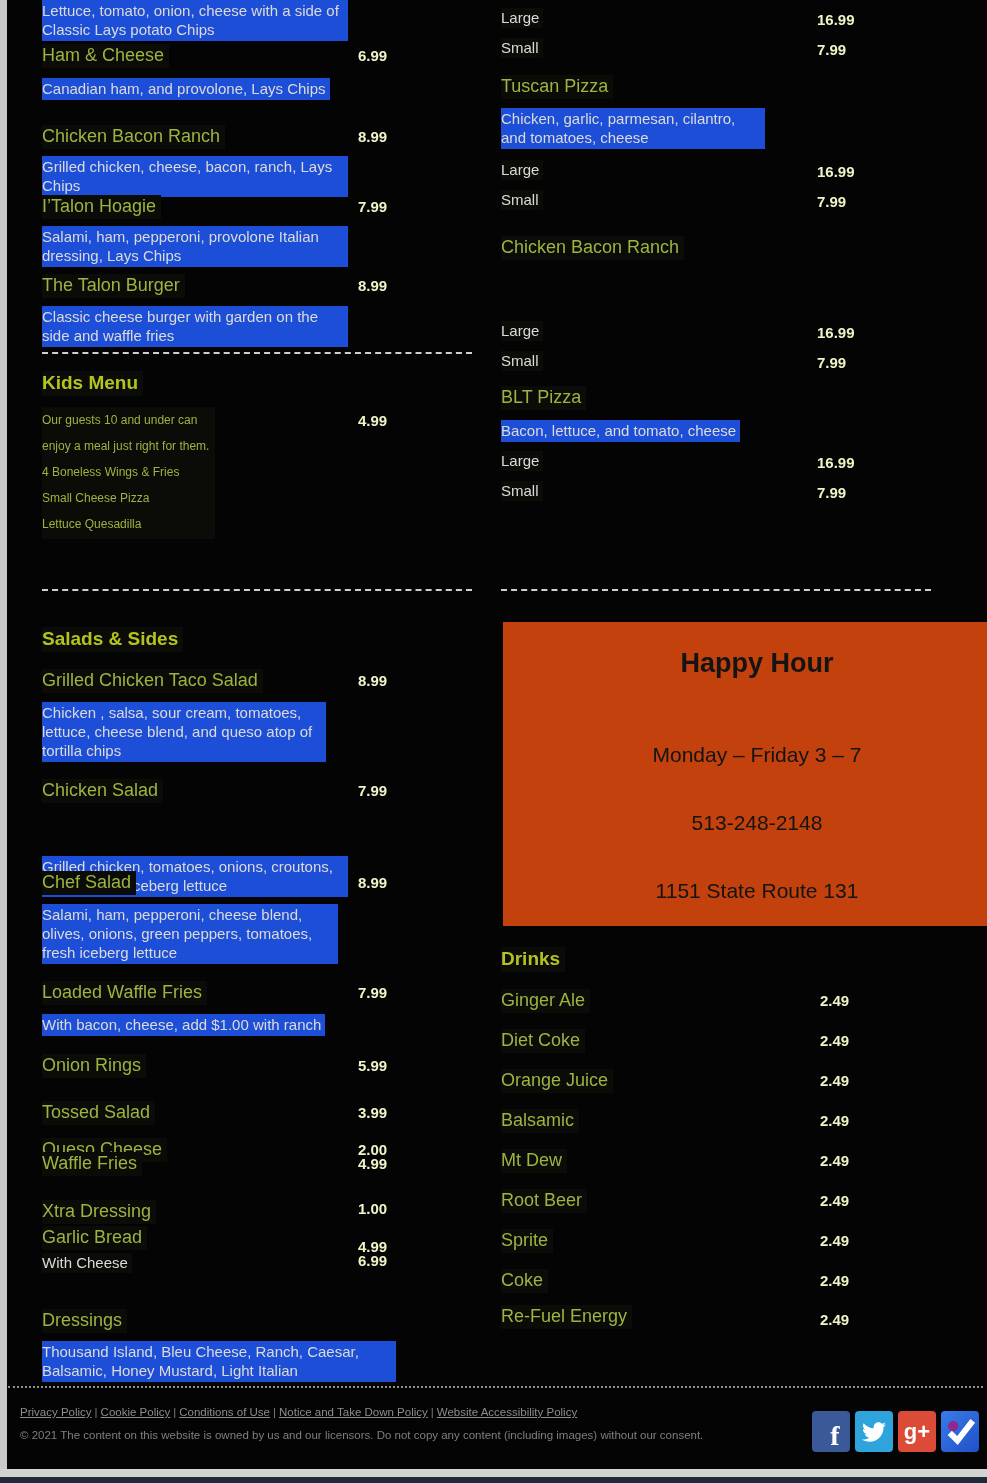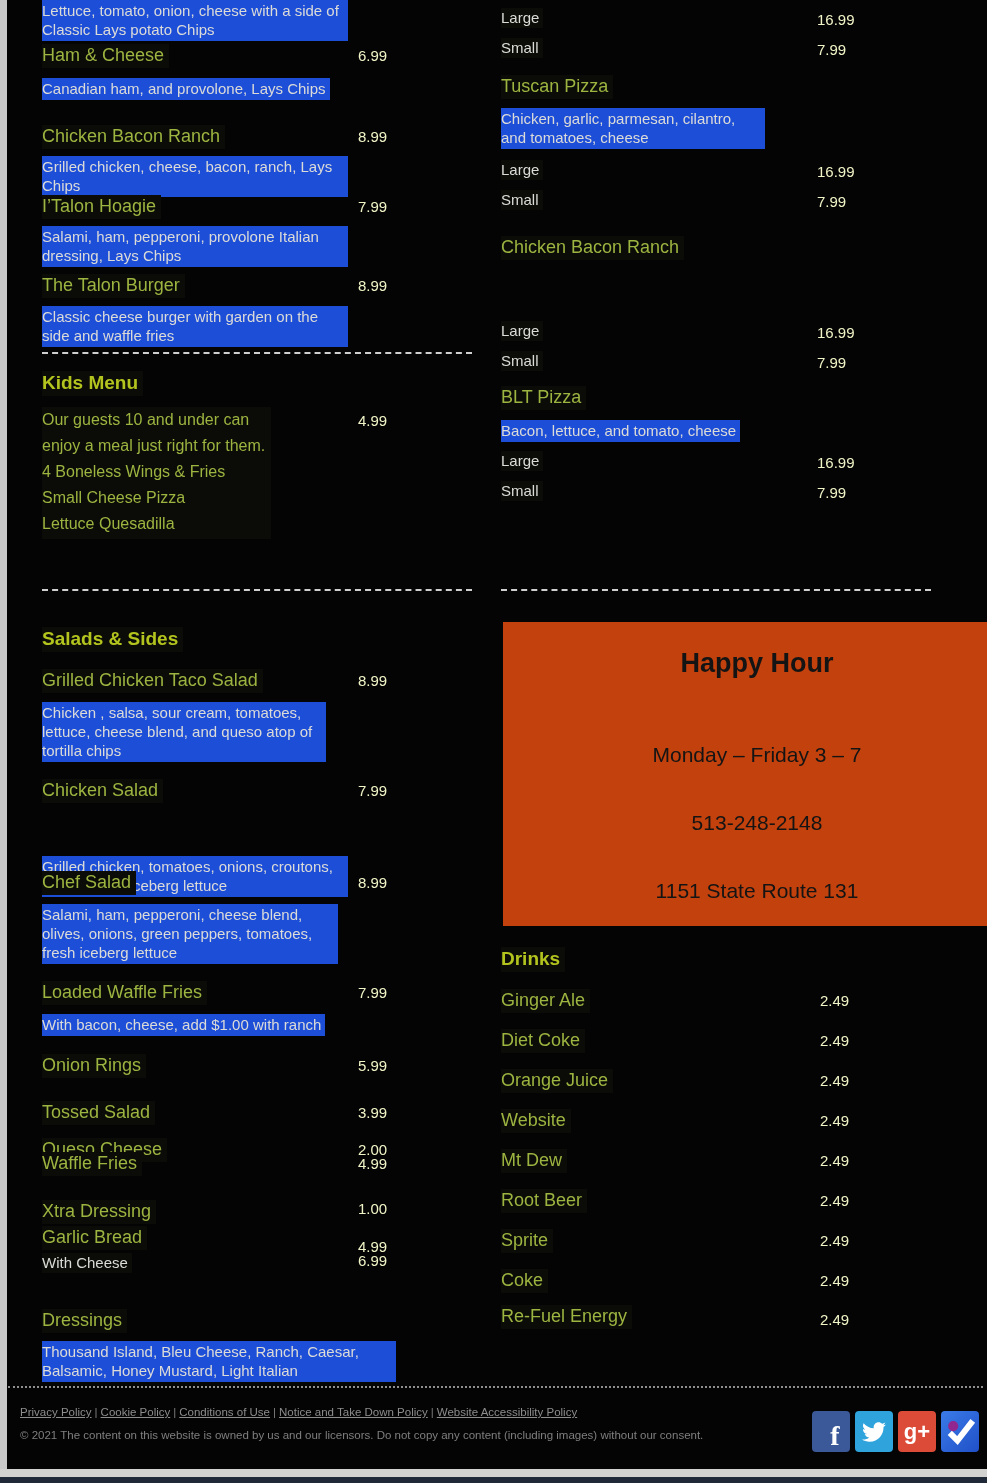--- a/index.html
+++ b/index.html
@@ -11,22 +11,22 @@
 
   .col{position:absolute;top:0;width:430px;height:1483px;}
   .col-left{left:42px;}
   .col-right{left:501px;}
 
   .row{position:absolute;left:0;right:0;}
   .name{font-size:18px;color:#9cb440;background:#0b0b07;display:inline-block;padding:1px 5px 2px 0;}
   .sec-head{font-size:19px;font-weight:bold;color:#b3c41e;background:#0b0b07;display:inline-block;padding:1px 5px 2px 0;}
   .desc{font-size:15px;line-height:19px;color:#dbdbd8;max-width:302px;background:#1d4ed8;display:inline-block;padding:1px 4px 2px 0;}
   .size-label{font-size:15px;color:#dbdbd8;background:#0b0b07;display:inline-block;padding:1px 4px 2px 0;}
-  .price{position:absolute;left:316px;top:3px;font-size:15px;font-weight:normal;color:#f1f4c6;}
-  .kids-line{font-size:16px;line-height:26px;color:#9cb440;}
+  .price{position:absolute;left:316px;top:3px;font-size:15px;font-weight:bold;color:#f1f4c6;}
+  .kids-line{font-size:12px;line-height:26px;color:#9cb440;}
   .kids-wrap{background:#0b0b07;display:inline-block;padding:0 6px 2px 0;}
 
   .dash{position:absolute;left:0;width:430px;border-top:2px dashed #cfcfcf;}
 
   .happy{position:absolute;left:2px;top:622px;width:508px;height:304px;background:#c2410c;color:#141414;text-align:center;}
   .happy .hh-title{position:absolute;left:0;top:26px;width:100%;font-size:27px;font-weight:bold;}
   .happy .hh-line{position:absolute;left:0;width:100%;font-size:21px;font-weight:normal;margin-top:20px;}
 
   .footer-sep{position:absolute;left:8px;top:1386px;width:975px;border-top:2px dotted #8f8f8f;}
   .footer-links{position:absolute;left:20px;top:1406px;font-size:11.5px;color:#8d8d8d;}
@@ -210,21 +210,21 @@
     </div>
     <div class="row" style="top:1029px">
       <span class="name">Diet Coke</span>
       <span class="price" style="left:319px">2.49</span>
     </div>
     <div class="row" style="top:1069px">
       <span class="name">Orange Juice</span>
       <span class="price" style="left:319px">2.49</span>
     </div>
     <div class="row" style="top:1109px">
-      <span class="name">Website</span>
+      <span class="name">Balsamic</span>
       <span class="price" style="left:319px">2.49</span>
     </div>
     <div class="row" style="top:1149px">
       <span class="name">Mt Dew</span>
       <span class="price" style="left:319px">2.49</span>
     </div>
     <div class="row" style="top:1189px">
       <span class="name">Root Beer</span>
       <span class="price" style="left:319px">2.49</span>
     </div>

